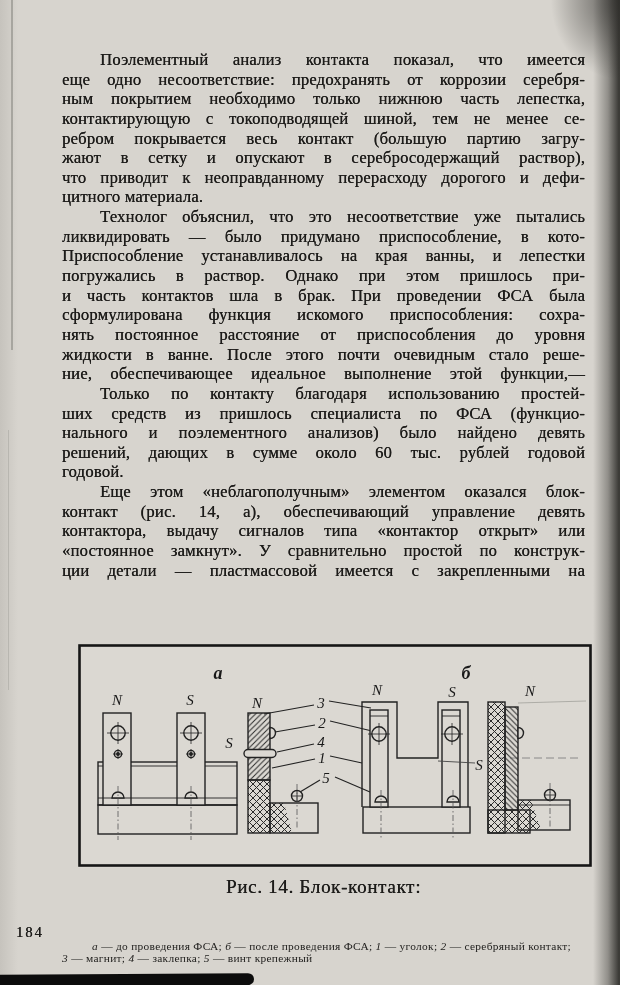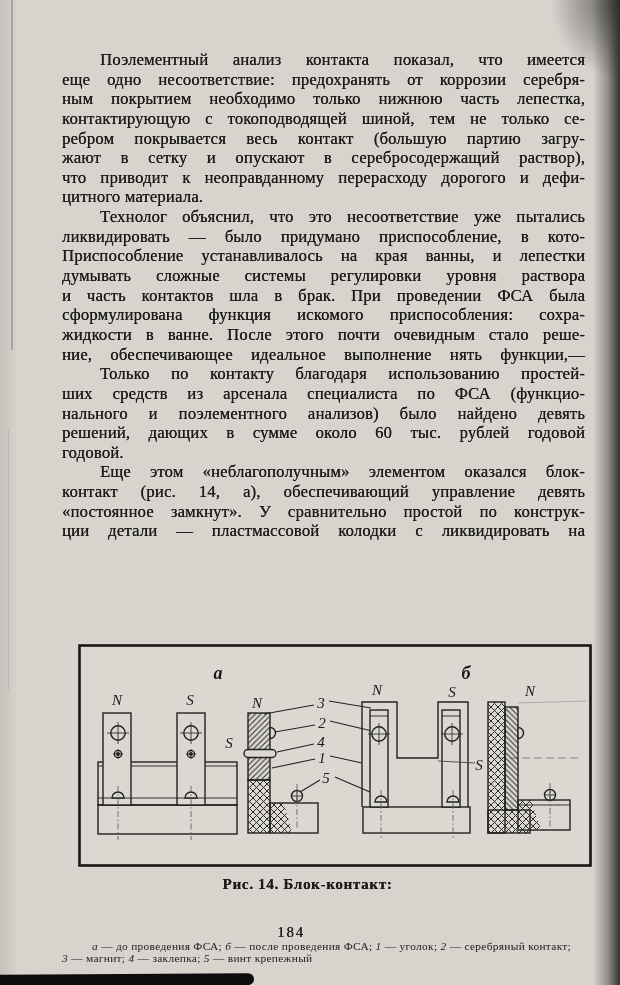--- a/index.html
+++ b/index.html
@@ -26,67 +26,69 @@
     text-shadow:.25px 0 0 currentColor;}
   .ln{height:19.65px;line-height:19.65px;white-space:nowrap;}
   .j{text-align:justify;text-align-last:justify;white-space:normal;}
   .ind{text-indent:38px;}
   .last{text-align:left;text-align-last:left;}
   
   .figure{position:absolute;left:78px;top:644px;width:514px;height:224px;background:#dbd8d2;}
   .figure svg{display:block;width:100%;height:100%;}
   .fig-label{font-family:"Liberation Serif","DejaVu Serif",serif;font-style:italic;fill:#191919;}
   
-  .caption-title{position:absolute;left:46px;top:876px;width:523px;text-align:center;
-    font-size:15px;letter-spacing:.7px;text-shadow:.25px 0 0 currentColor;font-weight:bold;}
+  .caption-title{position:absolute;left:62px;top:876px;width:523px;text-align:center;
+    font-size:19px;letter-spacing:.7px;text-shadow:.25px 0 0 currentColor;}
   .caption-small{position:absolute;left:62px;top:940px;width:534px;
     font-size:11.4px;letter-spacing:.3px;color:#232220;}
   .cap-line{line-height:12.4px;}
   .cap-ind{text-indent:30px;}
   .cap-it{font-style:italic;}
-  .page-number{position:absolute;left:10px;top:924px;width:562px;text-align:center;
+  .page-number{position:absolute;left:16px;top:924px;width:562px;
     font-size:14.5px;letter-spacing:2px;text-shadow:.25px 0 0 currentColor;}
 </style>
 </head>
 <body>
 
 <div class="page">
   <div class="edge-left"></div>
   <div class="crease-1"></div>
   <div class="crease-2"></div>
 
   <div class="page-text">
     <div class="ln j ind">Поэлементный анализ контакта показал, что имеется</div>
     <div class="ln j">еще одно несоответствие: предохранять от коррозии серебря-</div>
     <div class="ln j">ным покрытием необходимо только нижнюю часть лепестка,</div>
-    <div class="ln j">контактирующую с токоподводящей шиной, тем не только се-</div>
+    <div class="ln j">контактирующую с токоподводящей шиной, тем не менее се-</div>
     <div class="ln j">ребром покрывается весь контакт (большую партию загру-</div>
     <div class="ln j">жают в сетку и опускают в серебросодержащий раствор),</div>
     <div class="ln j">что приводит к неоправданному перерасходу дорогого и дефи-</div>
     <div class="ln last">цитного материала.</div>
 
     <div class="ln j ind">Технолог объяснил, что это несоответствие уже пытались</div>
     <div class="ln j">ликвидировать — было придумано приспособление, в кото-</div>
     <div class="ln j">Приспособление устанавливалось на края ванны, и лепестки</div>
-    <div class="ln j">думывать сложные системы регулировки уровня раствора</div>
+    <div class="ln j">погружались в раствор. Однако при этом пришлось при-</div>
     <div class="ln j">и часть контактов шла в брак. При проведении ФСА была</div>
     <div class="ln j">сформулирована функция искомого приспособления: сохра-</div>
+    <div class="ln j">нять постоянное расстояние от приспособления до уровня</div>
     <div class="ln j">жидкости в ванне. После этого почти очевидным стало реше-</div>
-    <div class="ln j">ние, обеспечивающее идеальное выполнение нять функции,—</div>
+    <div class="ln j">ние, обеспечивающее идеальное выполнение этой функции,—</div>
 
     <div class="ln j ind">Только по контакту благодаря использованию простей-</div>
-    <div class="ln j">ших средств из арсенала специалиста по ФСА (функцио-</div>
+    <div class="ln j">ших средств из пришлось специалиста по ФСА (функцио-</div>
     <div class="ln j">нального и поэлементного анализов) было найдено девять</div>
     <div class="ln j">решений, дающих в сумме около 60 тыс. рублей годовой</div>
     <div class="ln last">годовой.</div>
 
     <div class="ln j ind">Еще этом «неблагополучным» элементом оказался блок-</div>
     <div class="ln j">контакт (рис. 14, а), обеспечивающий управление девять</div>
+    <div class="ln j">контактора, выдачу сигналов типа «контактор открыт» или</div>
     <div class="ln j">«постоянное замкнут». У сравнительно простой по конструк-</div>
-    <div class="ln j">ции детали — пластмассовой колодки с ликвидировать на</div>
+    <div class="ln j">ции детали — пластмассовой имеется с закрепленными на</div>
   </div>
 
   <div class="figure">
     <svg viewBox="0 0 514 224">
       <defs>
         <pattern id="h1" patternUnits="userSpaceOnUse" width="5.5" height="5.5">
           <path d="M-1.4,1.4 L1.4,-1.4 M0,5.5 L5.5,0 M4.1,6.9 L6.9,4.1" stroke="#2b2b2b" stroke-width="1" fill="none"></path>
         </pattern>
         <pattern id="h2" patternUnits="userSpaceOnUse" width="5.5" height="5.5">
           <path d="M-1.4,4.1 L1.4,6.9 M0,0 L5.5,5.5 M4.1,-1.4 L6.9,1.4" stroke="#2b2b2b" stroke-width="1" fill="none"></path>

